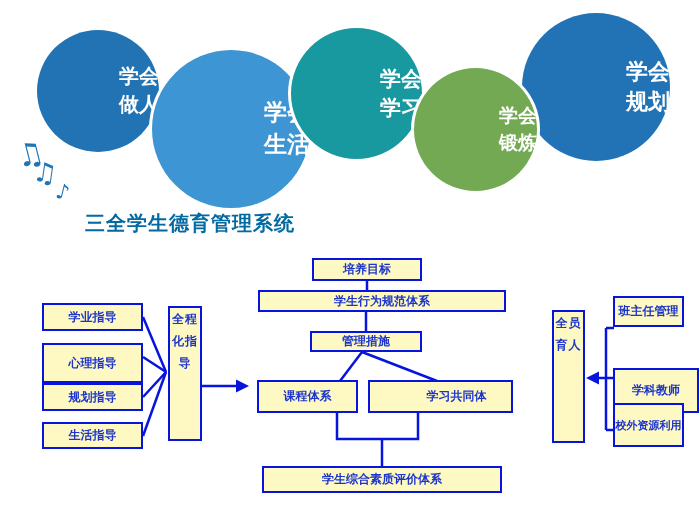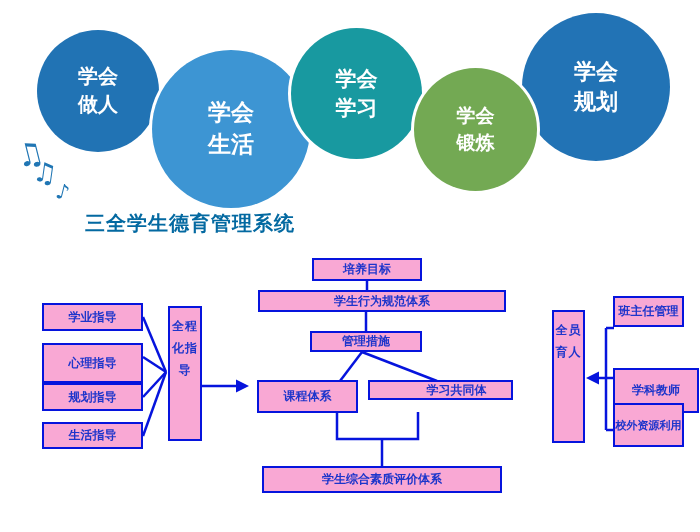--- a/index.html
+++ b/index.html
@@ -3,21 +3,21 @@
 <meta charset="utf-8">
 <style>
   html,body{margin:0;padding:0;background:#fff;}
   .stage{
     position:relative;width:700px;height:532px;background:#ffffff;overflow:hidden;
     font-family:"Liberation Sans","DejaVu Sans",sans-serif;
   }
   
   .circle{
     position:absolute;border-radius:50%;
-    display:flex;align-items:center;justify-content:center;text-align:center;
+    display:flex;align-items:center;justify-content:flex-end;text-align:center;
     color:#fff;font-weight:bold;line-height:1.38;
     box-shadow:0 0 0 3px #ffffff;
   }
   .c1{left:37px;top:30px;width:122px;height:122px;font-size:20px;z-index:1;}
   .c2{left:152px;top:50px;width:158px;height:158px;font-size:23px;z-index:2;}
   .c3{left:291px;top:28px;width:131px;height:131px;font-size:21px;z-index:3;}
   .c4{left:414px;top:68px;width:123px;height:123px;font-size:19px;z-index:5;}
   .c5{left:522px;top:13px;width:148px;height:148px;font-size:22px;z-index:4;}
   
   .note{position:absolute;color:#2076B4;z-index:6;font-family:"DejaVu Sans",sans-serif;}
@@ -25,34 +25,34 @@
   .n2{left:33px;top:157px;font-size:27px;transform:rotate(8deg);}
   .n3{left:56px;top:180px;font-size:21px;transform:rotate(14deg);}
   
   .title{
     position:absolute;left:85px;top:210px;
     color:#0369a1;font-size:20px;font-weight:bold;letter-spacing:1px;white-space:nowrap;
   }
   
   .connectors{position:absolute;left:0;top:0;width:700px;height:532px;z-index:1;}
   .fbox{
-    position:absolute;box-sizing:border-box;background:#f9a8d4;
+    position:absolute;box-sizing:border-box;background:#fef9c3;
     border:2.5px solid #0614DD;color:#1D35CB;font-weight:bold;font-size:12px;
     display:flex;align-items:center;justify-content:center;text-align:center;
     z-index:2;white-space:nowrap;
   }
   .fbox.vtall{
     white-space:normal;align-items:flex-start;justify-content:center;
-    padding-top:7px;line-height:1.85;letter-spacing:1px;
+    line-height:1.85;letter-spacing:1px;
   }
   .b-peiyang   {left:312px;top:258px;width:110px;height:23px;}
   .b-guifan    {left:258px;top:290px;width:248px;height:22px;}
   .b-guanli    {left:310px;top:331px;width:112px;height:21px;}
   .b-kecheng   {left:257px;top:380px;width:101px;height:33px;}
-  .b-gongtongti{left:368px;top:380px;width:145px;height:20px;padding-left:32px;}
+  .b-gongtongti{left:368px;top:380px;width:145px;height:33px;padding-left:32px;}
   .b-pingjia   {left:262px;top:466px;width:240px;height:27px;justify-content:center;}
   .b-xueye     {left:42px; top:303px;width:101px;height:28px;}
   .b-xinli     {left:42px; top:343px;width:101px;height:40px;}
   .b-guihua    {left:42px; top:383px;width:101px;height:28px;}
   .b-shenghuo  {left:42px; top:422px;width:101px;height:27px;}
   .b-quancheng {left:168px;top:306px;width:34px; height:135px;}
   .b-quanyuan  {left:552px;top:310px;width:33px; height:133px;}
   .b-banzhuren {left:613px;top:296px;width:71px; height:31px;}
   .b-xueke     {left:613px;top:368px;width:86px; height:45px;}
   .b-xiaowai   {left:613px;top:403px;width:71px; height:44px;font-size:11px;}

